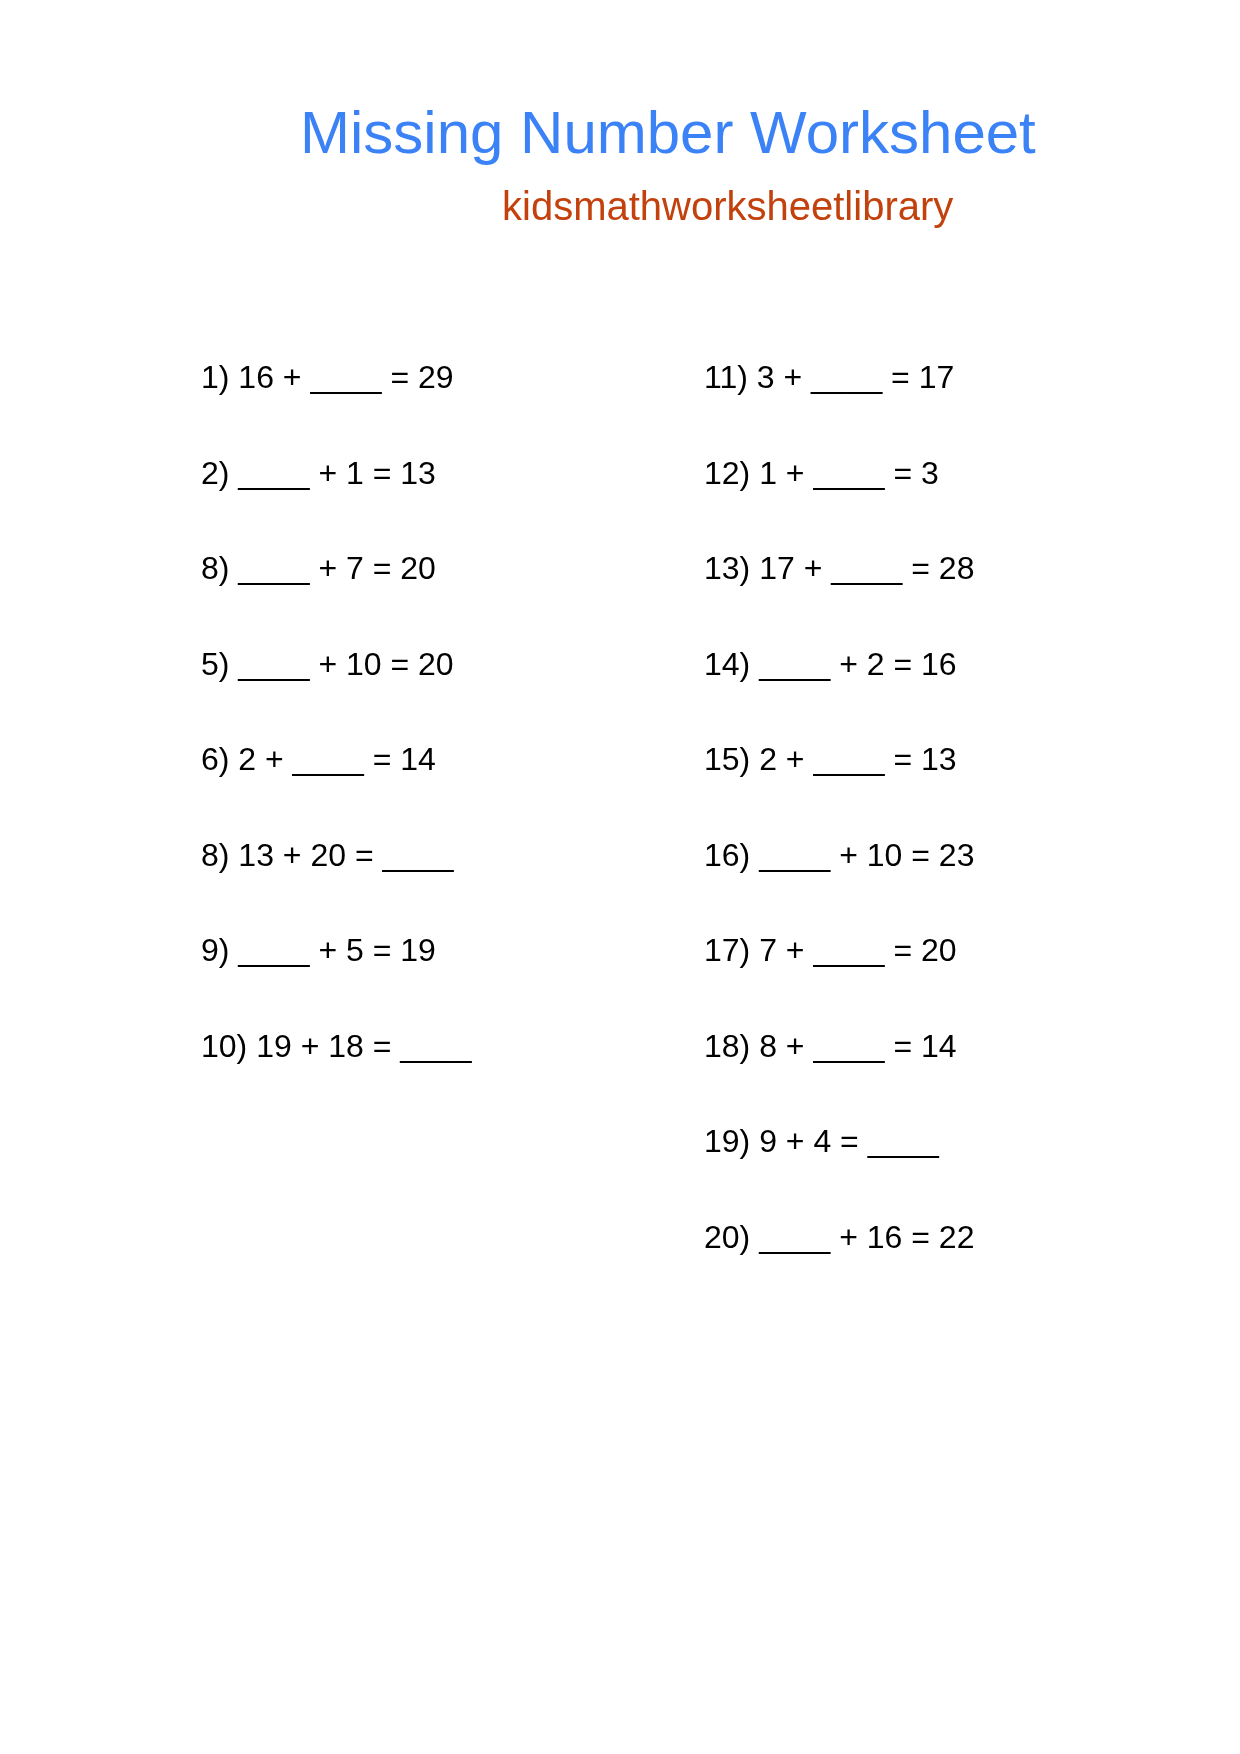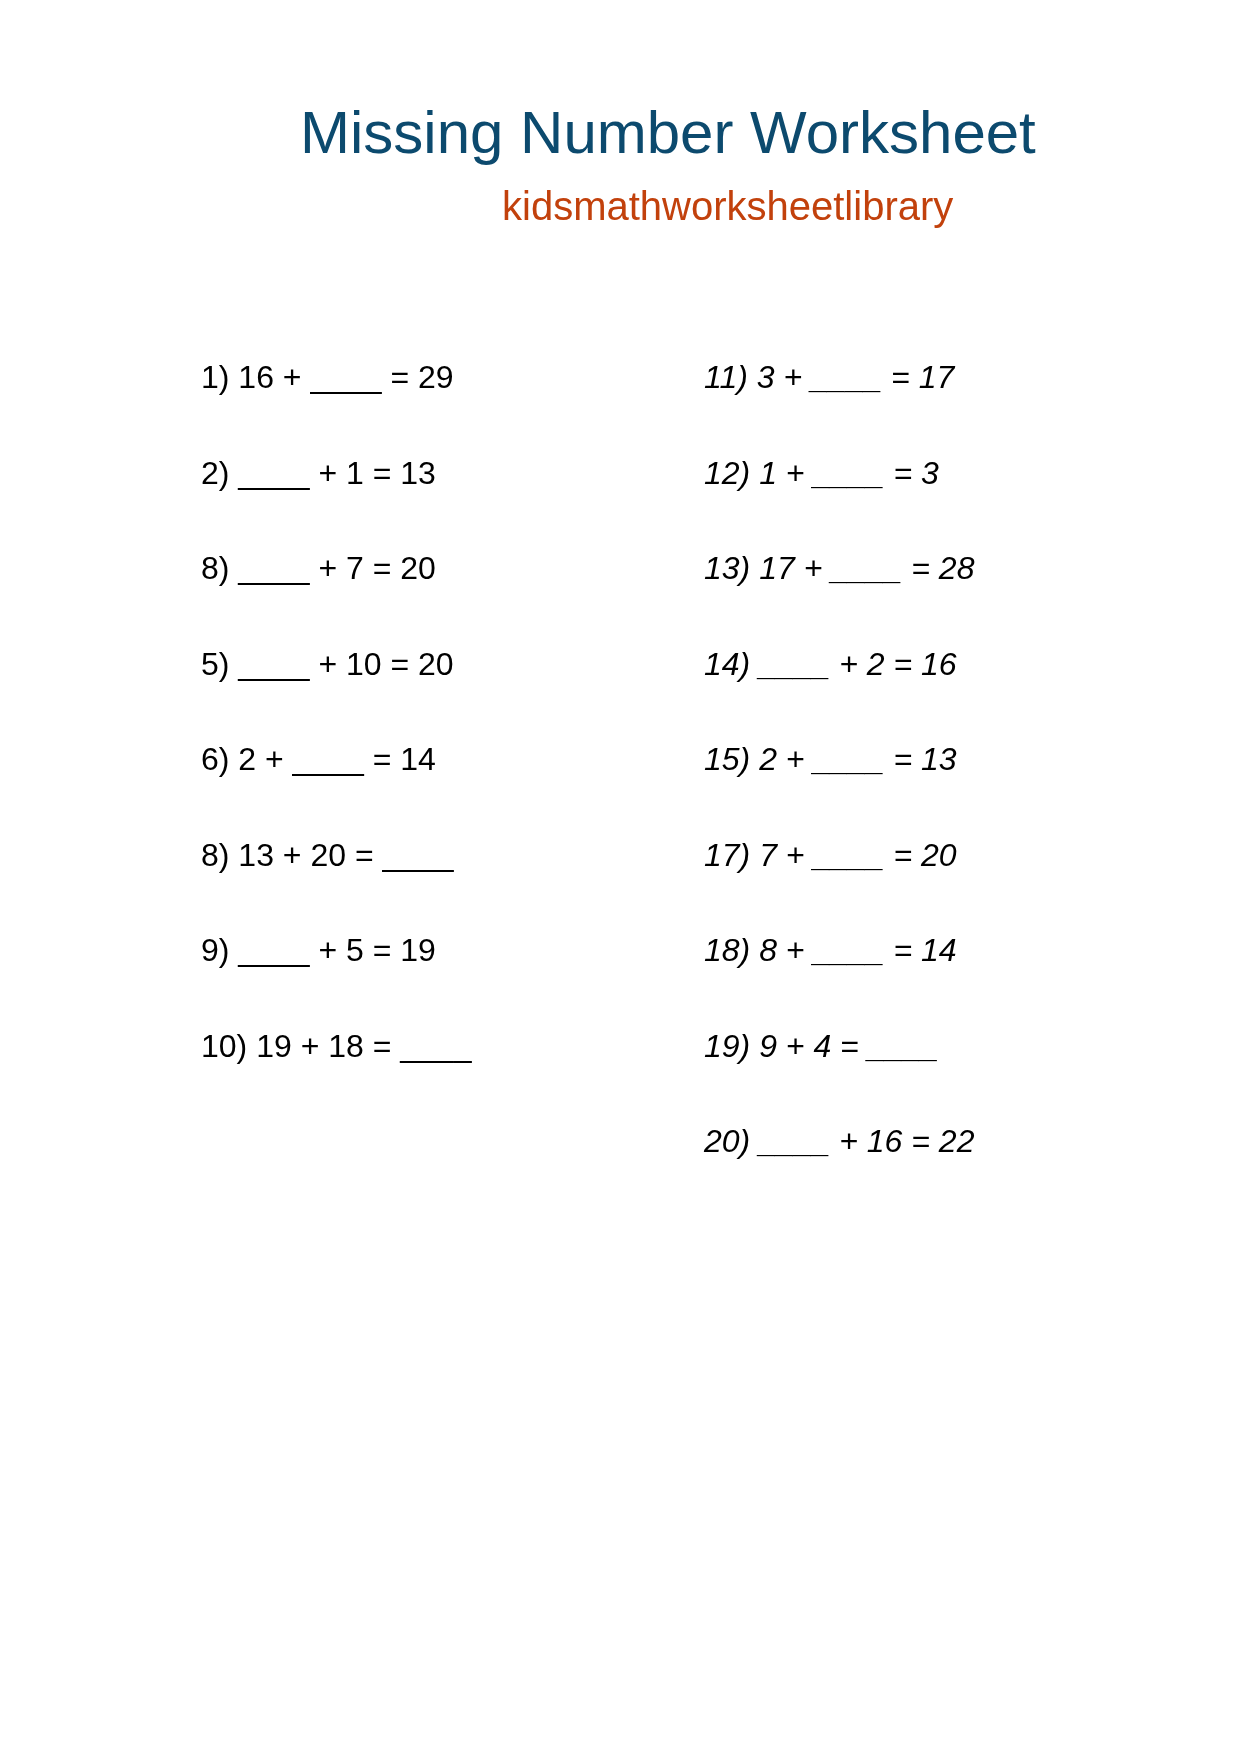--- a/index.html
+++ b/index.html
@@ -15,37 +15,37 @@
       font-family: "Liberation Sans", sans-serif;
       color: #000;
     }
     .title {
       position: absolute;
       left: 300px;
       top: 98px;
       font-size: 60px;
       line-height: 70px;
       white-space: nowrap;
-      color: #0c4a6e;
+      color: #3b82f6;
     }
     .subtitle {
       position: absolute;
       left: 502px;
       top: 182px;
       font-size: 40px;
       line-height: 48px;
       white-space: nowrap;
       color: #c2410c;
     }
     .column {
       position: absolute;
       top: 352px;
     }
     .col-left { left: 201px; }
-    .col-right { left: 704px; font-style: italic; }
+    .col-right { left: 704px; }
     .problem {
       height: 95.5px;
       font-size: 32px;
       line-height: 50px;
       white-space: nowrap;
       color: #000;
     }
   </style>
 </head>
 <body>
@@ -63,17 +63,18 @@
   <div class="problem">9) ____ + 5 = 19</div>
   <div class="problem">10) 19 + 18 = ____</div>
 </div>
 
 <div class="column col-right">
   <div class="problem">11) 3 + ____ = 17</div>
   <div class="problem">12) 1 + ____ = 3</div>
   <div class="problem">13) 17 + ____ = 28</div>
   <div class="problem">14) ____ + 2 = 16</div>
   <div class="problem">15) 2 + ____ = 13</div>
+  <div class="problem">16) ____ + 10 = 23</div>
   <div class="problem">17) 7 + ____ = 20</div>
   <div class="problem">18) 8 + ____ = 14</div>
   <div class="problem">19) 9 + 4 = ____</div>
   <div class="problem">20) ____ + 16 = 22</div>
 </div>
 
 </body></html>

